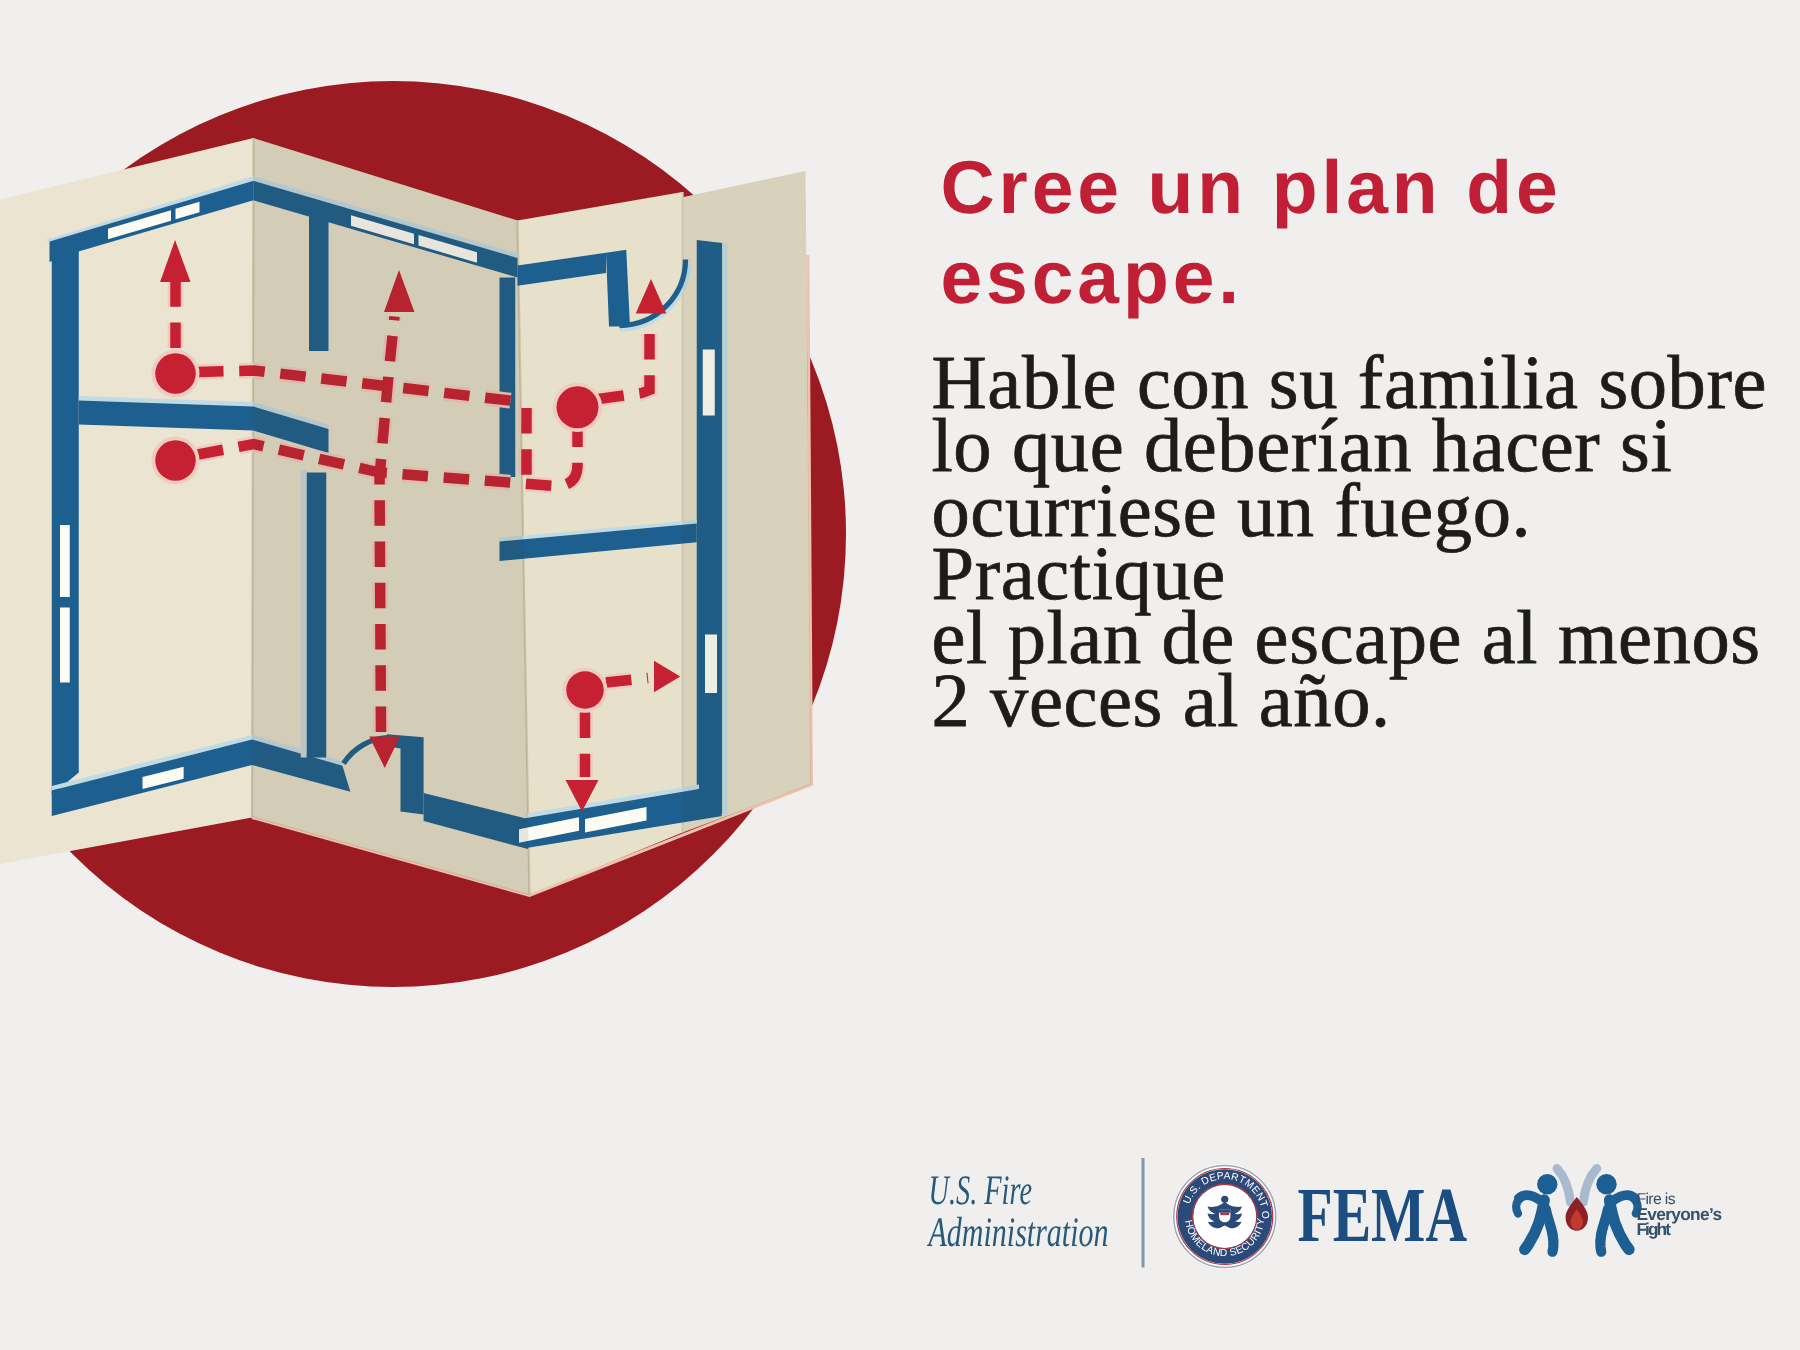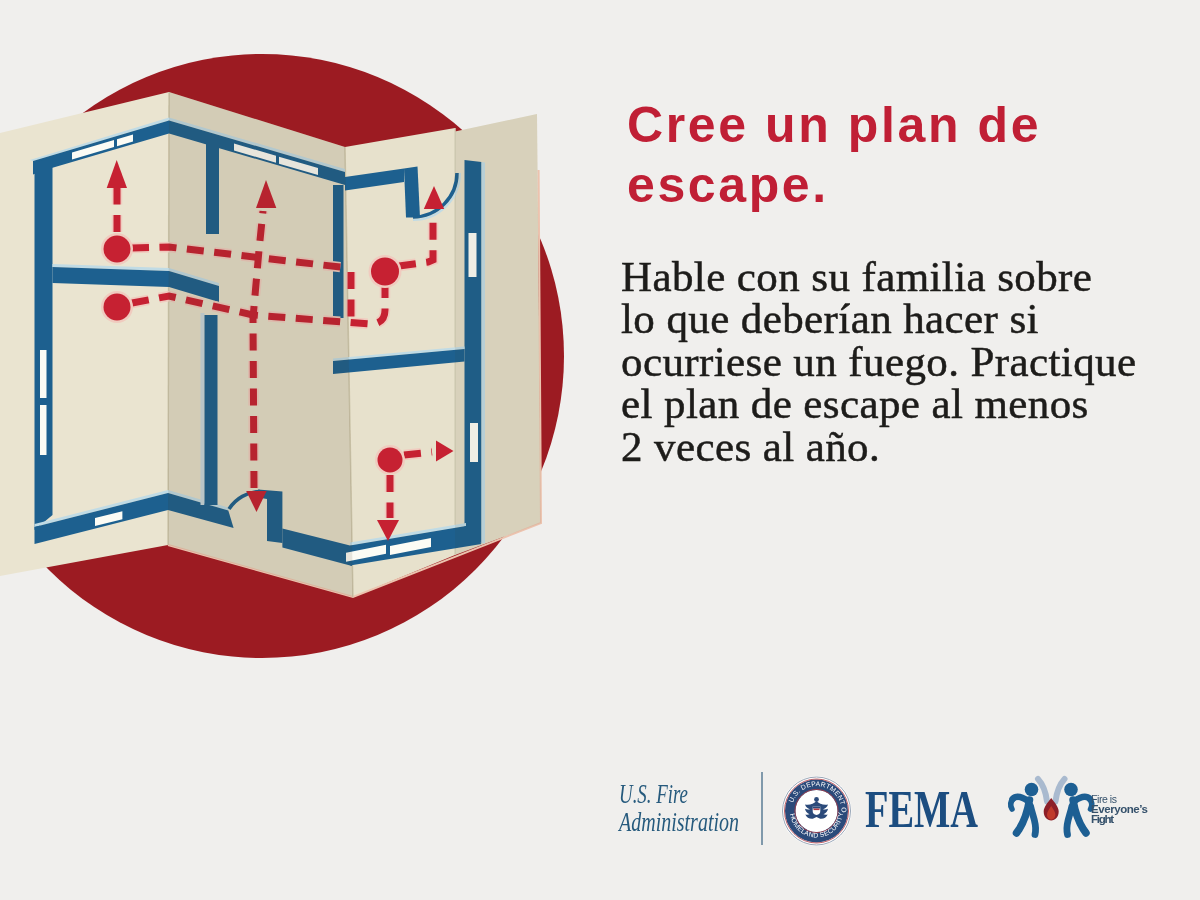--- a/index.html
+++ b/index.html
@@ -1,22 +1,22 @@
 <!DOCTYPE html>
 <html><head>
 <meta charset="utf-8">
 <style>
   html,body{margin:0;padding:0;}
   #page{position:relative;width:1200px;height:900px;background:#f0efed;overflow:hidden;
         font-family:"Liberation Sans",sans-serif;}
   #art{position:absolute;left:0;top:0;}
   .title{position:absolute;left:627px;top:95px;color:#c01f35;font-weight:bold;
          font-size:50px;line-height:60px;letter-spacing:2.6px;}
-  .body{position:absolute;left:621px;top:256px;color:#1d1c1a;
-        font-family:"Liberation Serif",serif;font-size:43px;line-height:42.4px;
+  .body{position:absolute;left:621px;top:235px;color:#1d1c1a;
+        font-family:"Liberation Serif",serif;font-size:51px;line-height:42.4px;
         letter-spacing:0.4px;-webkit-text-stroke:0.5px #1d1c1a;}
 </style>
 </head>
 <body>
 <div id="page">
 <svg id="art" width="1200" height="900" viewBox="0 0 1200 900">
 
   <rect x="0" y="0" width="1200" height="900" fill="#f0efed"></rect>
 
   <circle cx="262" cy="356" r="302" fill="#9c1b22"></circle>

